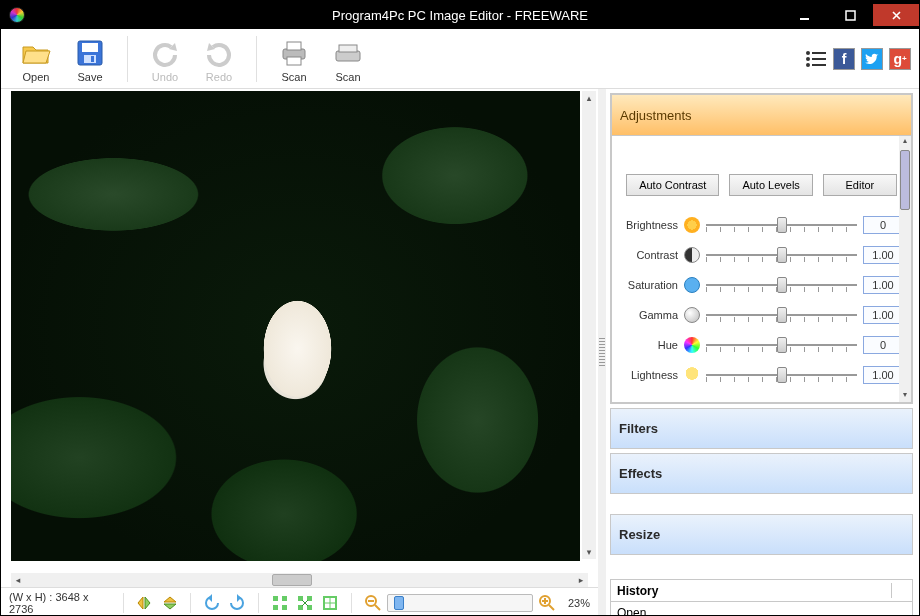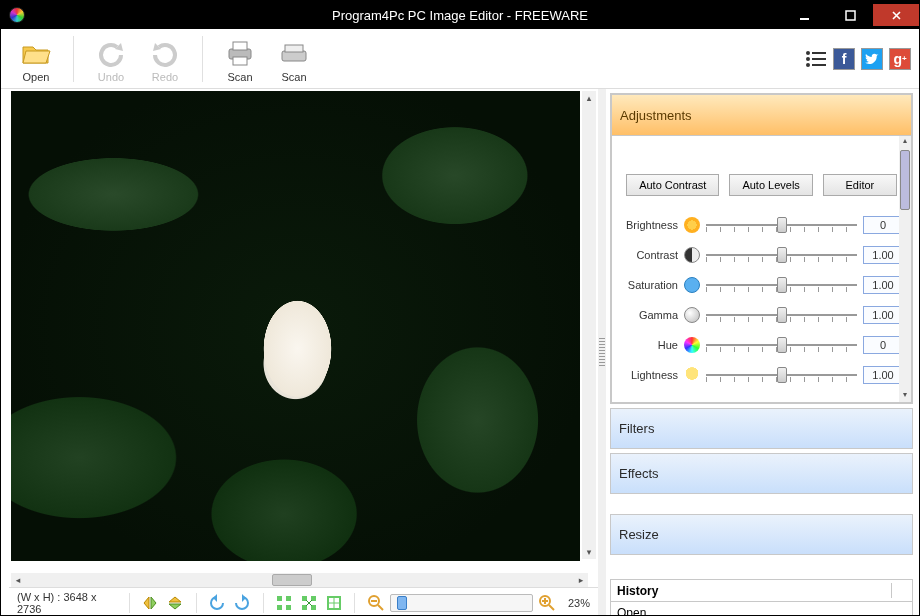--- a/index.html
+++ b/index.html
@@ -47,30 +47,30 @@
 .vscroll-canvas{position:absolute;right:2px;top:2px;bottom:14px;width:14px;background:#f0f0f0;}
 .vscroll-canvas .arrow{height:14px;display:flex;align-items:center;justify-content:center;font-size:9px;color:#555;}
 .hscroll-canvas{height:14px;background:#f0f0f0;margin:0 10px 0 10px;display:flex;align-items:center;}
 .hscroll-canvas .arrow{width:14px;text-align:center;font-size:9px;color:#555;}
 .hscroll-canvas .track{flex:1;height:14px;position:relative;}
 .hscroll-canvas .thumb{position:absolute;left:45%;top:1px;width:40px;height:12px;background:#ccc;border:1px solid #aaa;border-radius:2px;}
 
 .splitter{width:8px;background:#f0f0f0;display:flex;align-items:center;justify-content:center;cursor:ew-resize;}
 .splitter .grip{width:6px;height:30px;background:repeating-linear-gradient(#999 0 1px,transparent 1px 3px);}
 
-.bottombar{height:30px;border-top:1px solid #ddd;display:flex;align-items:center;padding:0 8px;gap:4px;font-size:11px;color:#333;margin-left:8px;}
+.bottombar{height:30px;border-top:1px solid #ddd;display:flex;align-items:center;padding:0 8px;gap:4px;font-size:11px;color:#333;}
 .bottombar .sep{width:1px;height:20px;background:#e0e0e0;margin:0 6px;}
 .ico-btn{width:22px;height:22px;display:flex;align-items:center;justify-content:center;cursor:pointer;}
 .zoom-slider{width:150px;height:18px;border:1px solid #bbb;background:#f6f6f6;position:relative;border-radius:2px;}
 .zoom-slider .zthumb{position:absolute;left:6px;top:1px;width:10px;height:14px;background:#7fb6f0;border:1px solid #3a7fc8;border-radius:2px;}
 
 .right-pane{flex:1;display:flex;flex-direction:column;padding:2px 2px 2px 0;background:#fff;overflow:hidden;}
 .accordion{border:1px solid #c8c8c8;margin:2px 4px;}
 .acc-hdr{height:42px;display:flex;align-items:center;padding:12px 8px;font-size:13px;border:1px solid #c8c8c8;}
-.acc-hdr.blue{background:linear-gradient(#eaf2fc,#c9dffb);color:#2a2a2a;cursor:pointer;}
+.acc-hdr.blue{background:linear-gradient(#eaf2fc,#c9dffb);color:#2a2a2a;cursor:pointer;font-weight:bold;}
 .acc-hdr.orange{background:linear-gradient(#ffe9bc,#ffbf67);color:#5a3a00;}
 .adj-body{padding:10px 8px 12px 8px;display:flex;position:relative;flex-direction:column;gap:0;background:#fff;border:1px solid #c8c8c8;border-top:none;}
 .adj-scroll{position:absolute;right:0;top:0;bottom:0;width:12px;background:#f0f0f0;}
 .adj-scroll .arrow{height:12px;font-size:8px;text-align:center;color:#555;}
 .adj-scroll .vthumb{position:absolute;top:14px;right:1px;width:10px;height:60px;background:#bcbcde;border:1px solid #888;border-radius:2px;}
 .adj-btns{display:flex;gap:10px;justify-content:center;margin-bottom:14px;}
 .adj-btns button{padding:4px 12px;font-size:11px;border:1px solid #aaa;background:linear-gradient(#f8f8f8,#e4e4e4);cursor:pointer;min-width:74px;margin-top:28px;}
 .slider-row{display:flex;align-items:center;height:30px;gap:6px;}
 .slider-row .lbl{width:58px;text-align:right;font-size:11px;color:#333;}
 .slider-row .rico{width:16px;height:16px;border-radius:50%;}
@@ -116,20 +116,31 @@
   <div class="tb-group">
     <div class="tb-btn">
       <div class="tb-ico">
           <svg width="32" height="32" viewBox="0 0 32 32">
             <path d="M3 10 h10 l3 3 h12 v13 H3 z" fill="#f6c94e" stroke="#c89a20"></path>
             <path d="M6 14 h24 l-4 12 H3 z" fill="#ffe08a" stroke="#c89a20"></path>
           </svg>
         </div>
       <div class="tb-lbl">Open</div>
     </div>
+    <div class="tb-btn">
+      <div class="tb-ico">
+          <svg width="32" height="32" viewBox="0 0 32 32">
+            <rect x="4" y="4" width="24" height="24" rx="2" fill="#3b74d8" stroke="#285aa8"></rect>
+            <rect x="8" y="6" width="16" height="9" fill="#fff"></rect>
+            <rect x="10" y="18" width="12" height="8" fill="#cfe0ff"></rect>
+            <rect x="17" y="19" width="3" height="6" fill="#3b74d8"></rect>
+          </svg>
+        </div>
+      <div class="tb-lbl">Save</div>
+    </div>
   </div>
   <div class="tb-sep"></div>
   <div class="tb-group">
     <div class="tb-btn disabled">
       <div class="tb-ico">
           <svg width="32" height="32" viewBox="0 0 32 32">
             <path d="M22 10 a10 10 0 1 0 4 8" fill="none" stroke="#ccc" stroke-width="4"></path>
             <path d="M26 6 l-6 6 l8 2 z" fill="#ccc"></path>
           </svg>
         </div>

